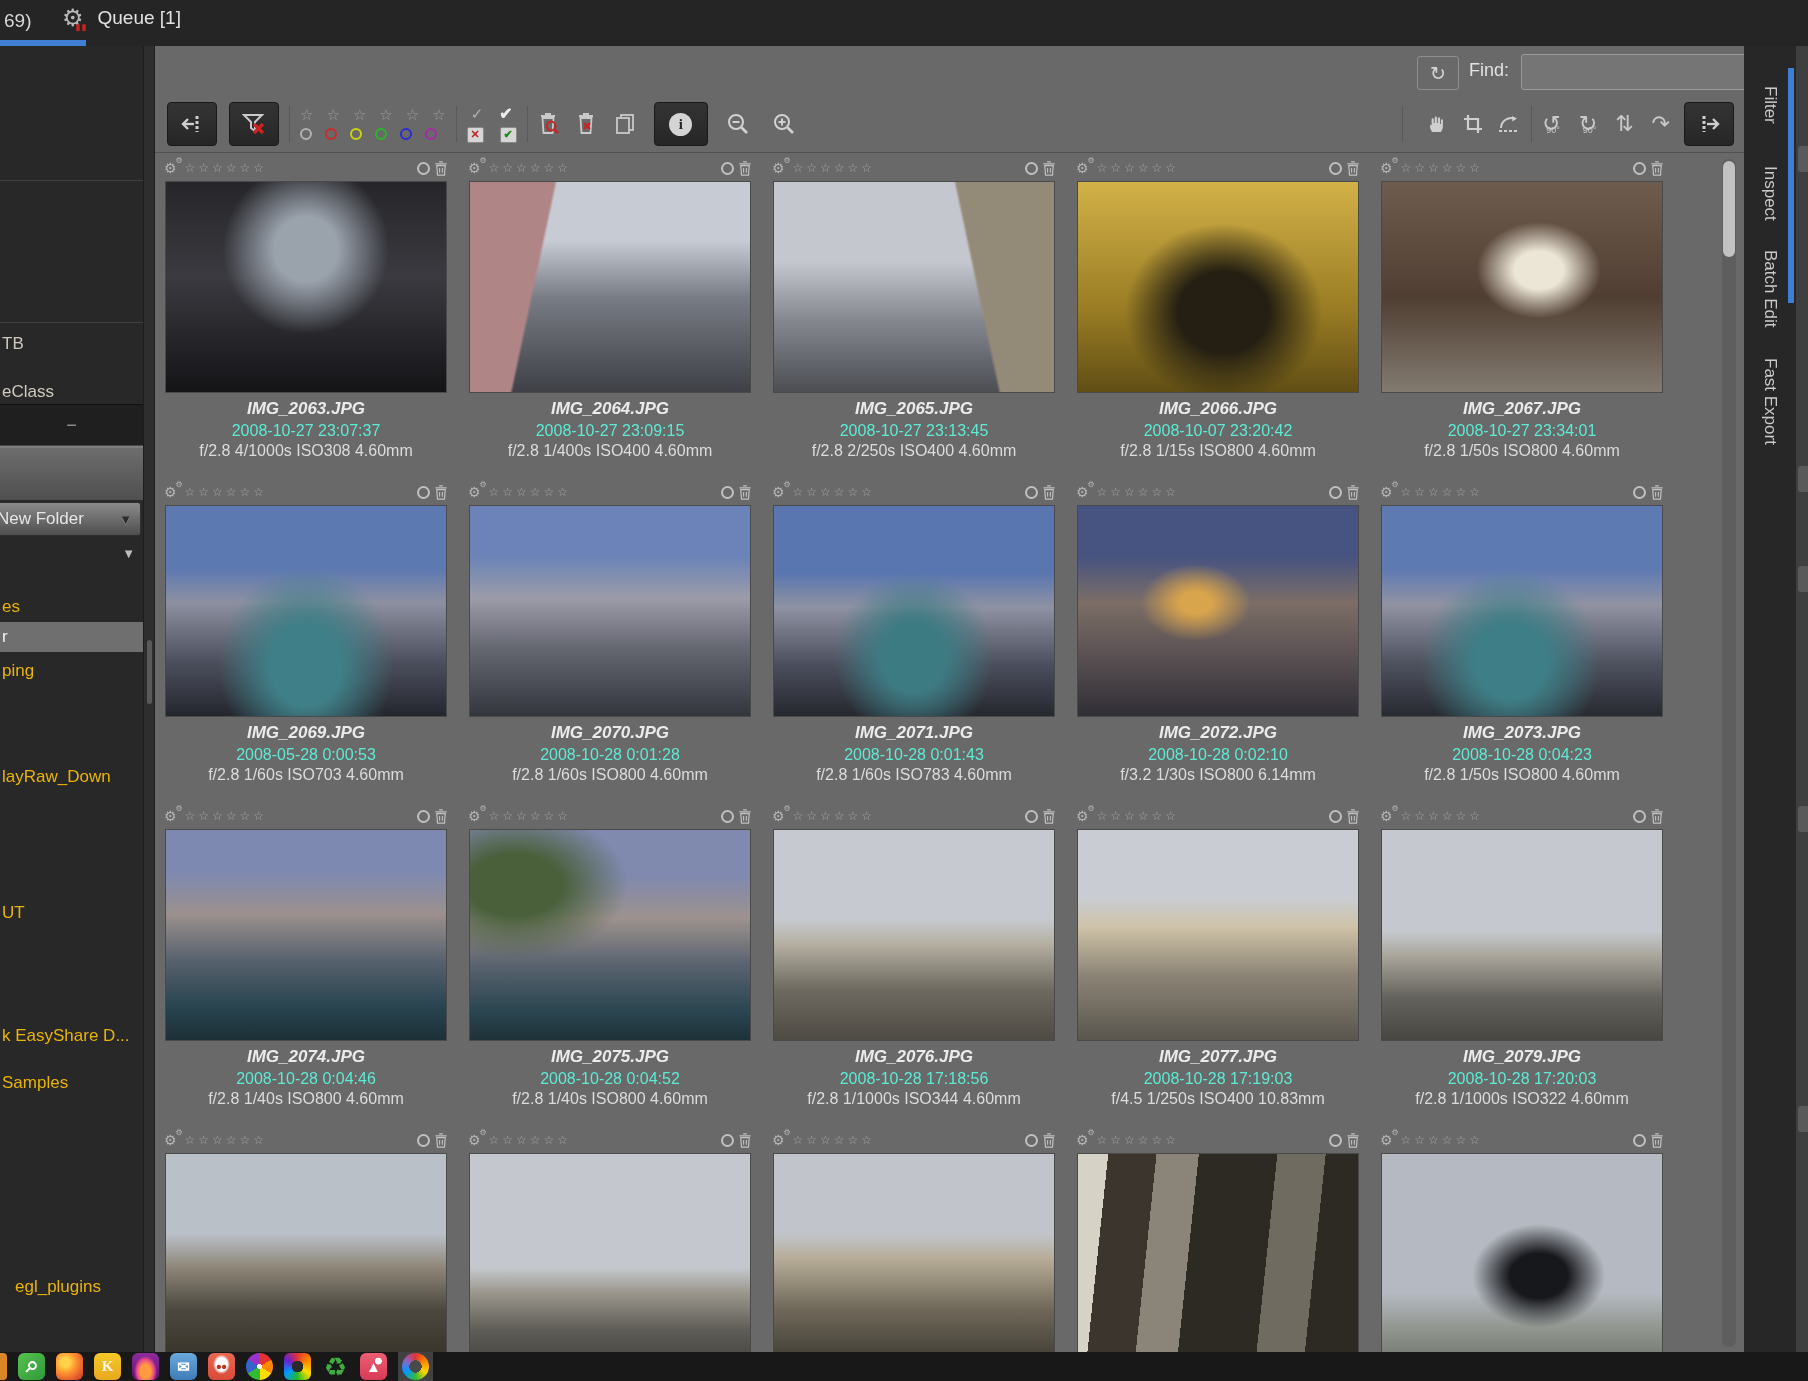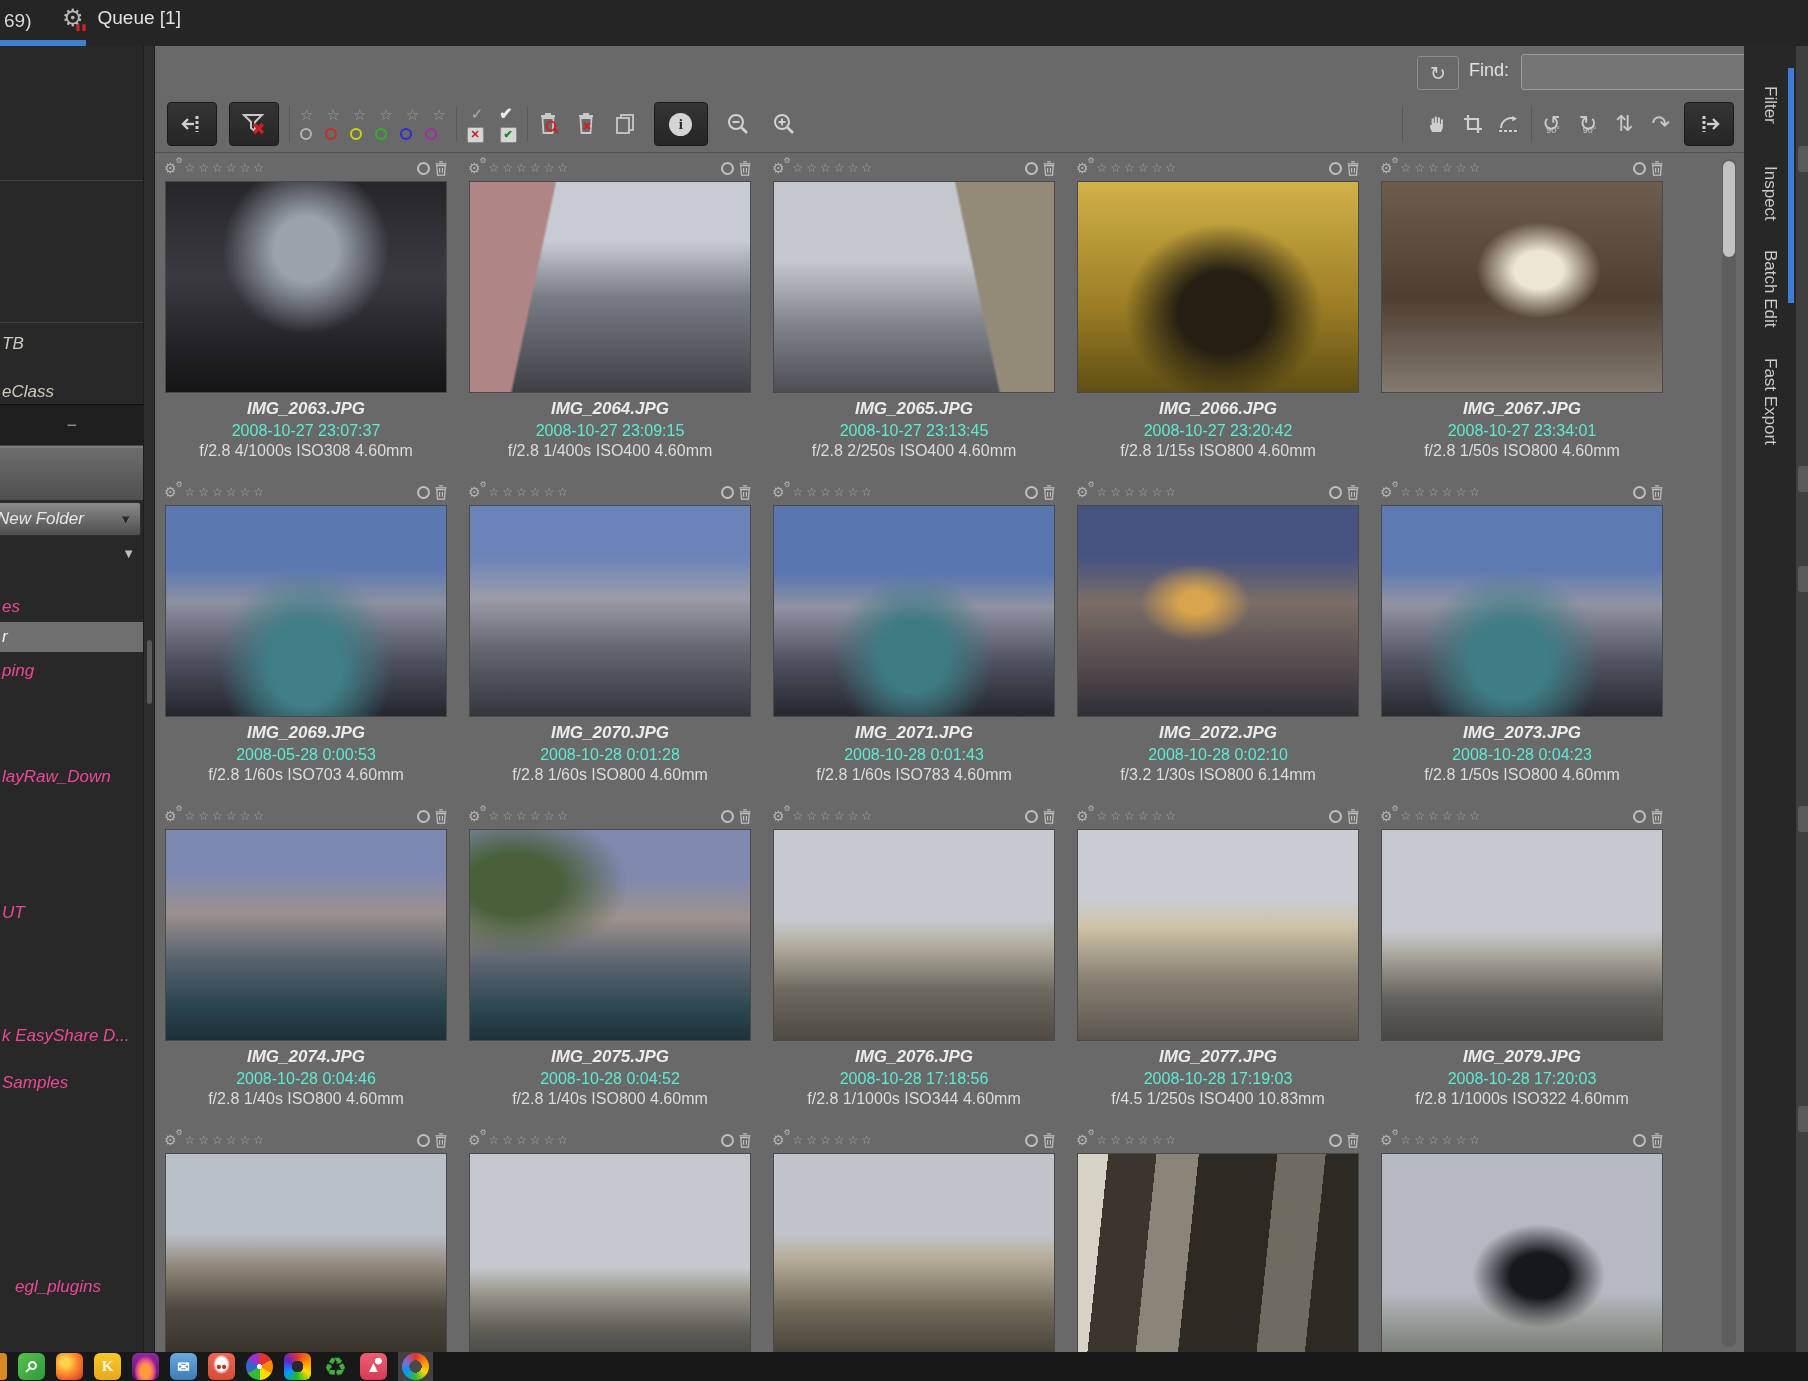--- a/index.html
+++ b/index.html
@@ -10,34 +10,34 @@
   
   #topbar{left:0;top:0;width:1808px;height:46px;background:#252525;color:#dcdcdc;}
   #topbar .tab-partial{position:absolute;left:4px;top:10px;font-size:19px;color:#d8d8d8;}
   #topbar .queue-tab{position:absolute;left:62px;top:6px;display:flex;align-items:center;gap:14px;}
   .qgear{position:relative;font-size:24px;color:#b8b8b8;line-height:1;}
   .qgear i{position:absolute;right:-4px;bottom:-2px;font-style:normal;font-size:9px;letter-spacing:1px;color:#cc2222;}
   .queue-label{font-size:19px;color:#e2e2e2;}
   #tab-indicator{position:absolute;left:0;top:40px;width:86px;height:6px;background:#3f7fd2;}
 
   
-  #sidebar{left:0;top:46px;width:143px;height:1306px;background:#282828;color:#cfc9bd;overflow:hidden;font-style:italic;}
+  #sidebar{left:0;top:46px;width:143px;height:1306px;background:#282828;color:#cfc9bd;overflow:hidden;}
   .sb-line{position:absolute;left:0;width:143px;height:1px;background:#3f3f3f;}
   .sb-label{position:absolute;left:2px;font-size:17px;white-space:nowrap;}
   #sb-collapse{position:absolute;left:0;top:358px;width:143px;height:40px;background:#1f1f1f;
                display:flex;align-items:center;justify-content:center;color:#9a9a9a;font-size:18px;border-top:1px solid #101010;border-bottom:1px solid #4a4a4a;}
   #sb-strip{position:absolute;left:0;top:400px;width:143px;height:52px;
             background:linear-gradient(180deg,#6d6d6d,#4f4f4f);border-top:2px solid #7d7d7d;border-bottom:1px solid #2a2a2a;}
   #sb-dropdown{position:absolute;left:-14px;top:456px;width:155px;height:34px;border-radius:3px;
                background:linear-gradient(180deg,#8a8a8a,#4e4e4e);border:1px solid #2f2f2f;
                display:flex;align-items:center;color:#e6e6e6;font-size:17px;padding-left:10px;box-sizing:border-box;}
   #sb-dropdown .caret{margin-left:auto;margin-right:8px;font-size:13px;color:#2c2c2c;text-shadow:0 1px 0 #999;}
   #sb-caret2{position:absolute;right:8px;top:500px;font-size:13px;color:#bdbdbd;}
   .sb-item{position:absolute;left:0;width:143px;height:30px;display:flex;align-items:center;
-           padding-left:2px;box-sizing:border-box;font-size:17px;color:#ec4899;white-space:nowrap;}
+           padding-left:2px;box-sizing:border-box;font-size:17px;color:#eab308;white-space:nowrap;}
   .sb-item.selected{background:#6f6f6f;color:#f2f2f2;}
 
   
   #splitter{left:143px;top:46px;width:12px;height:1306px;background:#2e2e2e;border-left:1px solid #1d1d1d;border-right:1px solid #1d1d1d;box-sizing:border-box;}
   #splitter .handle{position:absolute;left:3px;top:594px;width:5px;height:64px;border-radius:3px;background:#595959;}
 
   
   #main{left:155px;top:46px;width:1589px;height:1306px;background:#696969;}
 
   
@@ -354,21 +354,21 @@
       <span class="chead-sp"></span>
       <span class="clabel"></span>
       <svg class="ctrash" viewBox="0 0 14 16">
         <path d="M1 3 h12 M5 1 h4" stroke="#c0c0c0" stroke-width="1.4" fill="none"></path>
         <path d="M2.5 5 h9 l-.8 10 h-7.4 z" stroke="#c0c0c0" stroke-width="1.3" fill="none"></path>
         <path d="M5.5 7.5 v5 M8.5 7.5 v5" stroke="#c0c0c0" stroke-width="1.2"></path>
       </svg>
     </div>
     <div class="thumb" style="background: radial-gradient(at 52% 62%, rgb(36, 31, 18) 0px, rgb(36, 31, 18) 22%, rgba(0, 0, 0, 0) 48%), linear-gradient(rgb(210, 177, 72) 0%, rgb(154, 125, 36) 60%, rgb(96, 78, 20) 100%);"></div>
     <div class="fname">IMG_2066.JPG</div>
-    <div class="fdate">2008-10-27 23:20:42</div>
+    <div class="fdate">2008-10-07 23:20:42</div>
     <div class="fexif">f/2.8 1/15s ISO800 4.60mm</div>
   </div>
 
   <div class="cell">
     <div class="cell-head">
       <span class="cgear"><span class="g1">⚙</span><i class="g2">⚙</i></span>
       <span class="cstars">☆☆☆☆☆☆</span>
       <span class="chead-sp"></span>
       <span class="clabel"></span>
       <svg class="ctrash" viewBox="0 0 14 16">

